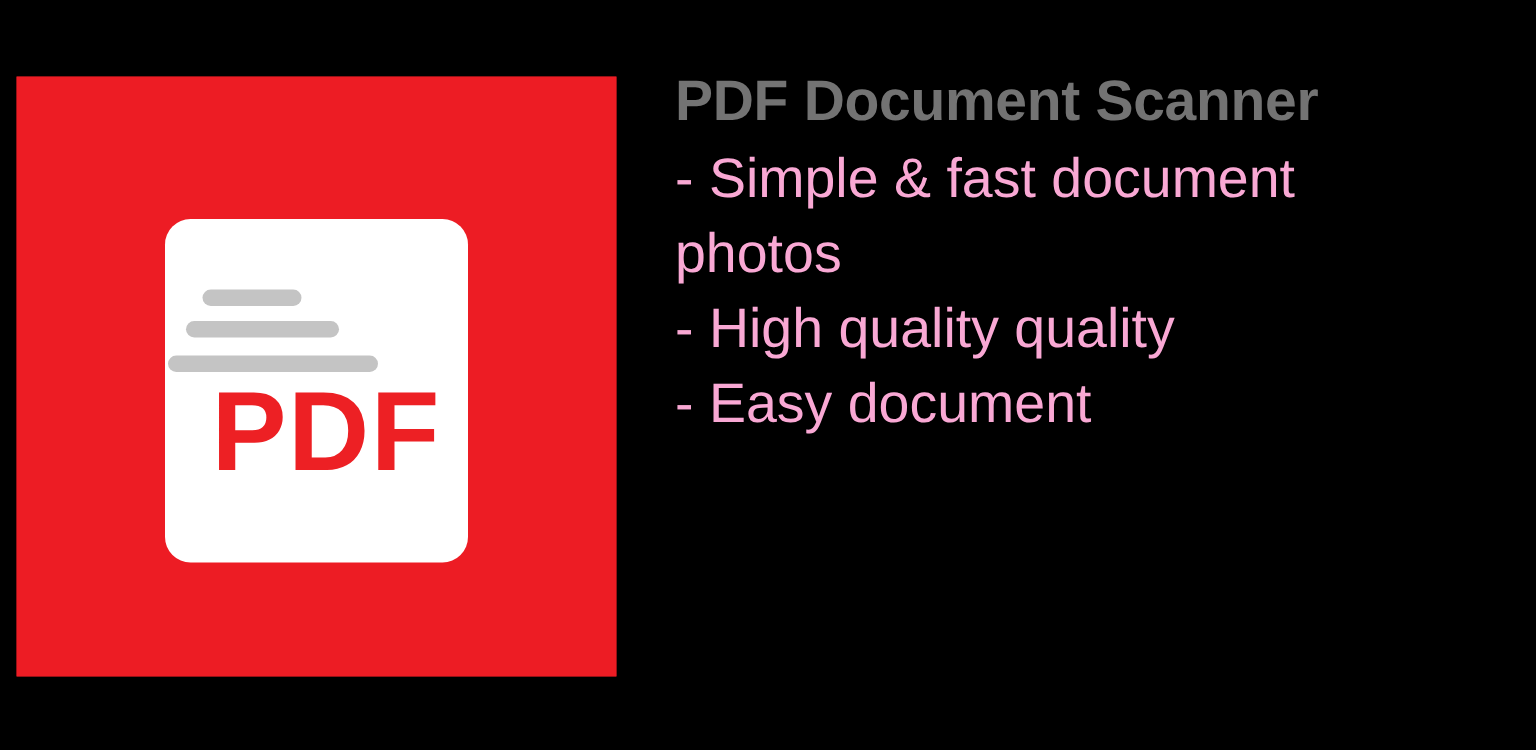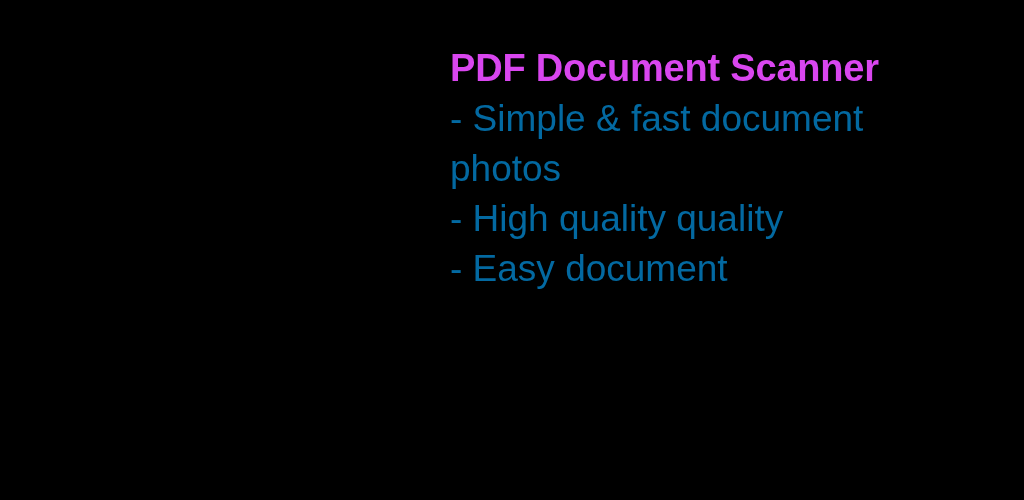--- a/index.html
+++ b/index.html
@@ -35,42 +35,65 @@
   }
 
   
   #text-panel {
     position: absolute;
     left: 450px;
     top: 46px;
     width: 566px;
   }
   #app-title {
-    color: #d946ef;
+    color: #737373;
     font-size: 38px;
     font-weight: bold;
     line-height: 44px;
     letter-spacing: -0.2px;
     white-space: nowrap;
     margin: 0 0 4px 0;
   }
   .feature-line {
-    color: #0369a1;
+    color: #f9a8d4;
     font-size: 37px;
     font-weight: normal;
     line-height: 50px;
     white-space: nowrap;
     margin: 0;
   }
 </style>
 </head>
 <body>
 
 <div id="page">
 
+  <div id="app-icon">
+    <svg id="icon-svg" viewBox="0 0 400 400" xmlns="http://www.w3.org/2000/svg">
+
+      <rect x="0" y="0" width="400" height="400" fill="#ED1C24"></rect>
+
+      <g fill="none" stroke="#C0C0C0" stroke-width="15" stroke-linecap="round">
+        <path d="M 273 232 A 78 78 0 0 0 211 293" transform="rotate(180 200 200)"></path>
+        <path d="M 127 232 A 78 78 0 0 1 189 293" transform="rotate(180 200 200)"></path>
+        <path d="M 127 232 A 78 78 0 0 1 189 293"></path>
+        <path d="M 273 232 A 78 78 0 0 0 211 293"></path>
+      </g>
+
+      <rect x="99" y="95" width="202" height="229" rx="17" ry="17" fill="#FFFFFF"></rect>
+
+      <g fill="#C4C4C4">
+        <rect x="124" y="142" width="66" height="11" rx="5.5"></rect>
+        <rect x="113" y="163" width="102" height="11" rx="5.5"></rect>
+        <rect x="101" y="186" width="140" height="11" rx="5.5"></rect>
+      </g>
+
+      <text id="icon-pdf-label" x="130" y="262" font-family="Liberation Sans, sans-serif" font-size="75" font-weight="bold" fill="#ED2024" letter-spacing="1">PDF</text>
+    </svg>
+  </div>
 
   <div id="text-panel">
 
     <div id="app-title">PDF Document Scanner</div>
 
     <div>
       <div class="feature-line">- Simple &amp; fast document</div>
       <div class="feature-line">photos</div>
       <div class="feature-line">- High quality quality</div>
       <div class="feature-line">- Easy document</div>

